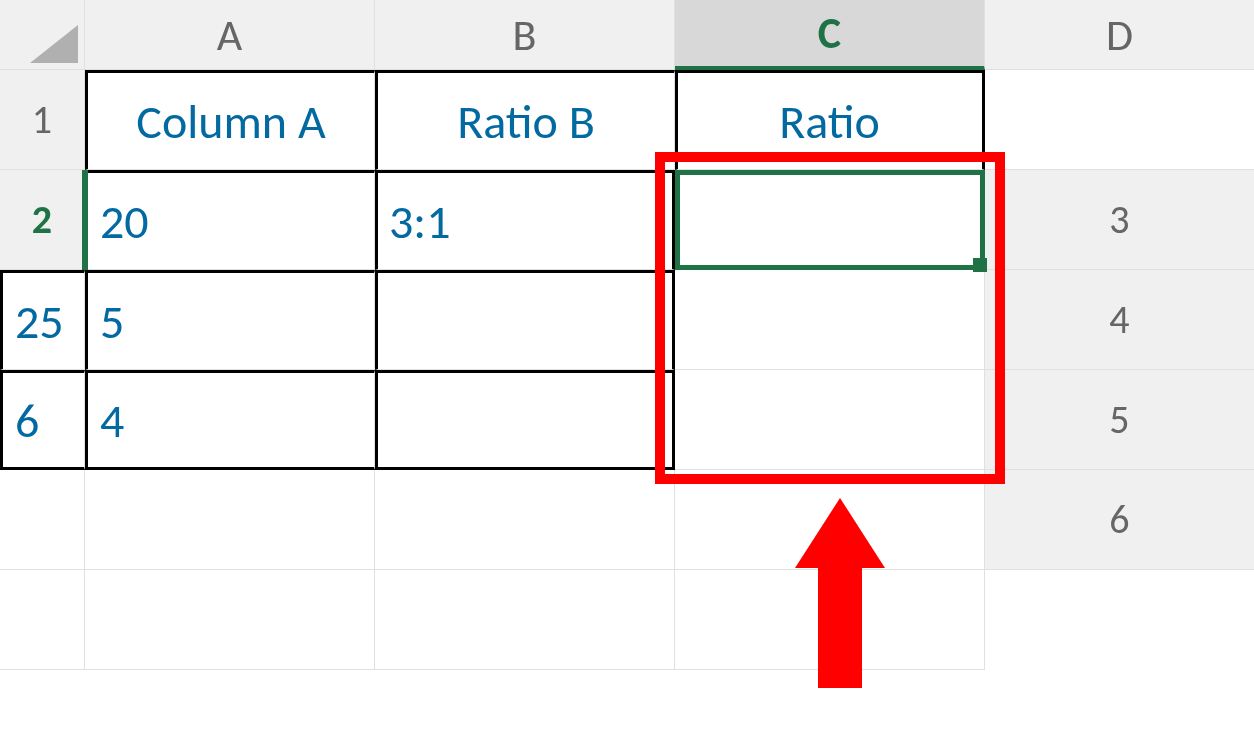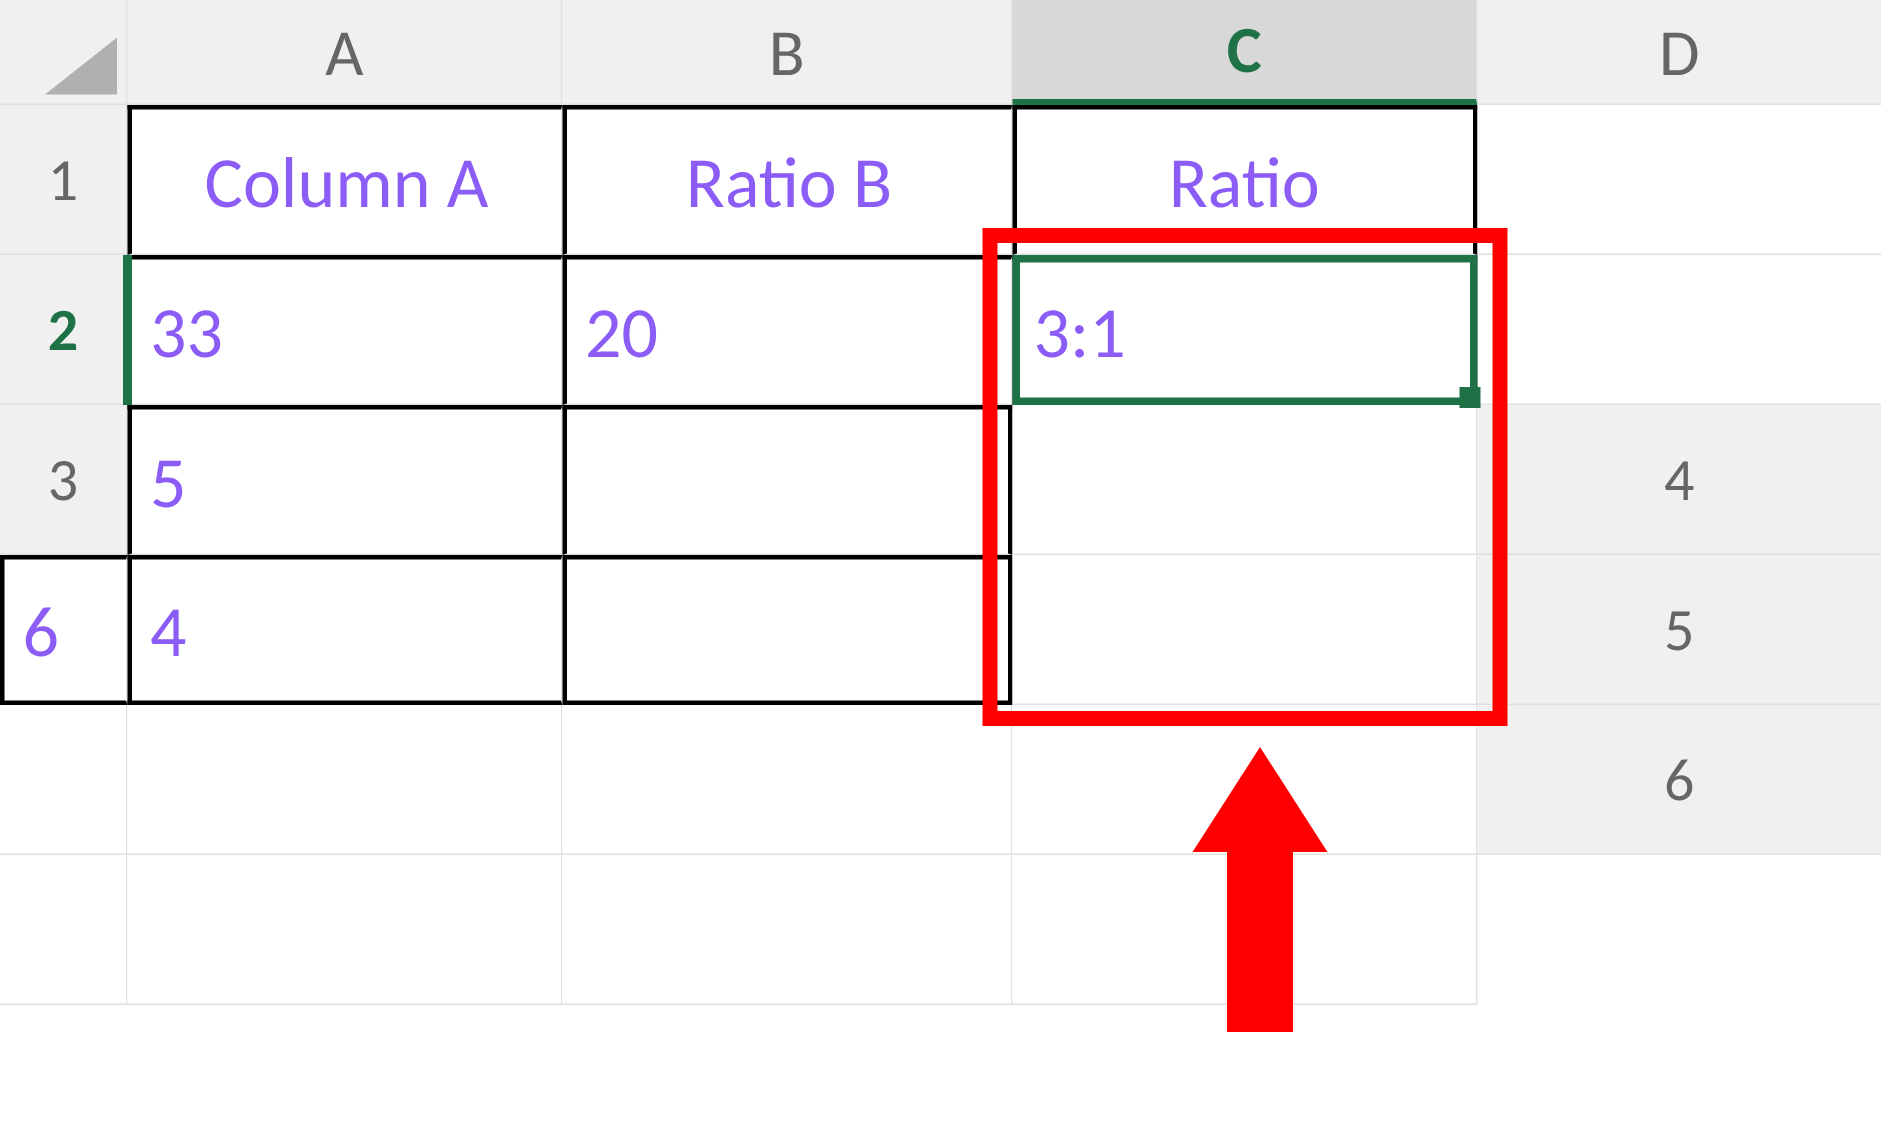--- a/index.html
+++ b/index.html
@@ -23,21 +23,21 @@
       top: 0;
       left: 0;
     }
     .cell {
       border-right: 1px solid #e0e0e0;
       border-bottom: 1px solid #e0e0e0;
       display: flex;
       align-items: center;
       padding: 0 12px;
       font-size: 48px;
-      color: #8b5cf6;
+      color: #0369a1;
       background: #fff;
     }
     .header-cell {
       background: #f0f0f0;
       justify-content: center;
       color: #666;
       font-size: 44px;
     }
     .row-header {
       background: #f0f0f0;
@@ -128,26 +128,26 @@
   <div class="cell header-cell selected-col-header">C</div>
   <div class="cell header-cell">D</div>
 
   <div class="cell row-header">1</div>
   <div class="cell txt-center data-border-top data-border-left">Column A</div>
   <div class="cell txt-center data-border-top data-border-left">Ratio B</div>
   <div class="cell txt-center data-border-top data-border-left data-border-right">Ratio</div>
   <div class="cell"></div>
 
   <div class="cell row-header selected-row-header">2</div>
-  <div class="cell data-border-top data-border-left">33</div>
   <div class="cell data-border-top data-border-left">20</div>
   <div class="cell data-border-top data-border-left data-border-right">3:1</div>
   <div class="cell"></div>
 
   <div class="cell row-header">3</div>
+  <div class="cell data-border-top data-border-left">25</div>
   <div class="cell data-border-top data-border-left">5</div>
   <div class="cell data-border-top data-border-left data-border-right"></div>
   <div class="cell"></div>
 
   <div class="cell row-header">4</div>
   <div class="cell data-border-top data-border-left data-border-bottom">6</div>
   <div class="cell data-border-top data-border-left data-border-bottom">4</div>
   <div class="cell data-border-top data-border-left data-border-right data-border-bottom"></div>
   <div class="cell"></div>
 

